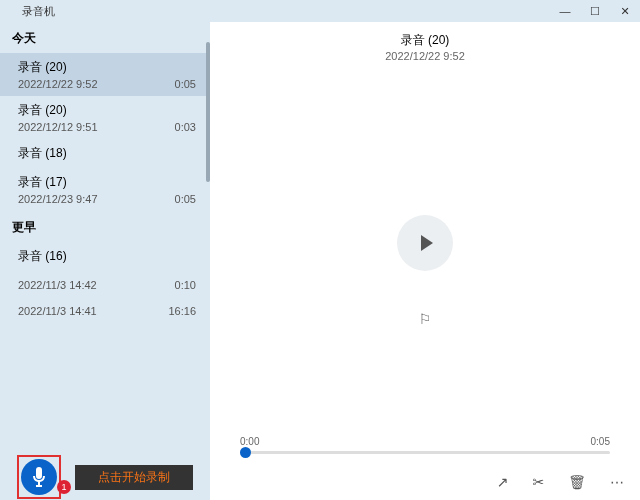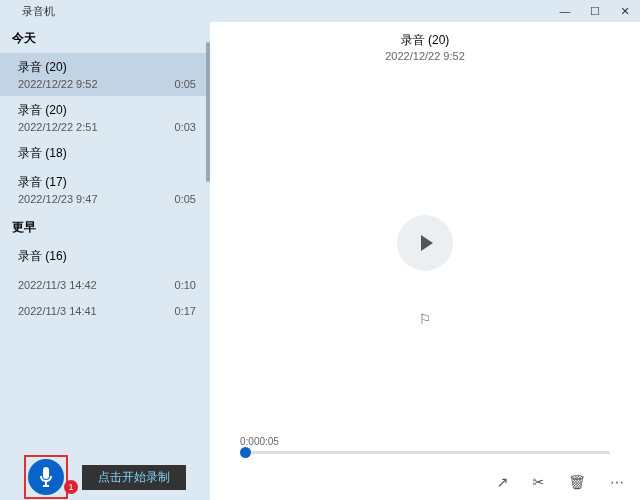--- a/index.html
+++ b/index.html
@@ -16,31 +16,31 @@
   .item.selected { background: #c2d4e4; }
   .item .row1 { font-size: 12px; color: #000; }
   .item .row2 { display: flex; justify-content: space-between; font-size: 11px; color: #555; margin-top: 2px; }
   .scrollbar-track { position: absolute; right: 0; top: 20px; width: 4px; height: 200px; background: transparent; }
   .scrollbar-thumb { width: 4px; height: 140px; background: #98a8b5; border-radius: 2px; }
   .recordbar { height: 46px; display: flex; align-items: center; justify-content: center; position: relative; }
   .highlight-box { border: 2px solid #e03030; padding: 2px; display: flex; align-items: center; }
   .record-btn { width: 36px; height: 36px; border-radius: 50%; background: #0a63c9; display: flex; align-items: center; justify-content: center; }
   .mic-icon svg { display: block; }
   .badge { width: 14px; height: 14px; border-radius: 50%; background: #d23; color: #fff; font-size: 9px; display: flex; align-items: center; justify-content: center; margin-left: -4px; margin-top: 20px; }
-  .tooltip { background: #333; color: #7dd3fc; font-size: 12px; padding: 4px 16px; margin-left: 4px; }
+  .tooltip { background: #333; color: #f97316; font-size: 12px; padding: 4px 23px; margin-left: 4px; }
   .main { flex: 1; display: flex; flex-direction: column; background: #fff; position: relative; }
   .header { text-align: center; padding: 10px 0 4px 0; }
   .header .title { font-size: 12px; color: #000; }
   .header .date { font-size: 11px; color: #666; margin-top: 1px; }
   .player-area { flex: 1; display: flex; flex-direction: column; align-items: center; justify-content: center; }
   .play-btn { width: 56px; height: 56px; border-radius: 50%; background: #eceff1; display: flex; align-items: center; justify-content: center; margin-top: 40px; }
   .play-icon { width: 0; height: 0; border-left: 12px solid #555; border-top: 8px solid transparent; border-bottom: 8px solid transparent; margin-left: 3px; }
   .flag { margin-top: 40px; color: #666; font-size: 14px; }
   .timeline { padding: 0 30px 10px 30px; }
-  .time-row { display: flex; font-size: 10px; color: #666; }
+  .time-row { display: flex; justify-content: space-between; font-size: 10px; color: #666; }
   .track { position: relative; height: 3px; background: #ddd; margin-top: 4px; border-radius: 2px; }
   .thumb { position: absolute; left: 0; top: -4px; width: 11px; height: 11px; border-radius: 50%; background: #0a63c9; }
   .bottombar { height: 36px; display: flex; align-items: center; justify-content: flex-end; padding-right: 16px; gap: 24px; color: #555; }
   .bottombar .ico { font-size: 14px; }
 </style>
 </head>
 <body>
 
 <div class="window">
   <div class="titlebar">
@@ -59,21 +59,21 @@
         <div class="item selected">
           <div class="row1">录音 (20)</div>
           <div class="row2">
             <span>2022/12/22 9:52</span>
             <span>0:05</span>
           </div>
         </div>
         <div class="item">
           <div class="row1">录音 (20)</div>
           <div class="row2">
-            <span>2022/12/22 2:51</span>
+            <span>2022/12/12 9:51</span>
             <span>0:03</span>
           </div>
         </div>
         <div class="item">
           <div class="row1">录音 (18)</div>
         </div>
         <div class="item">
           <div class="row1">录音 (17)</div>
           <div class="row2">
             <span>2022/12/23 9:47</span>
@@ -87,21 +87,21 @@
         </div>
         <div class="item">
           <div class="row2">
             <span>2022/11/3 14:42</span>
             <span>0:10</span>
           </div>
         </div>
         <div class="item">
           <div class="row2">
             <span>2022/11/3 14:41</span>
-            <span>0:17</span>
+            <span>16:16</span>
           </div>
         </div>
       </div>
 
       <div class="scrollbar-track">
         <div class="scrollbar-thumb"></div>
       </div>
 
       <div class="recordbar">
         <div class="highlight-box">

